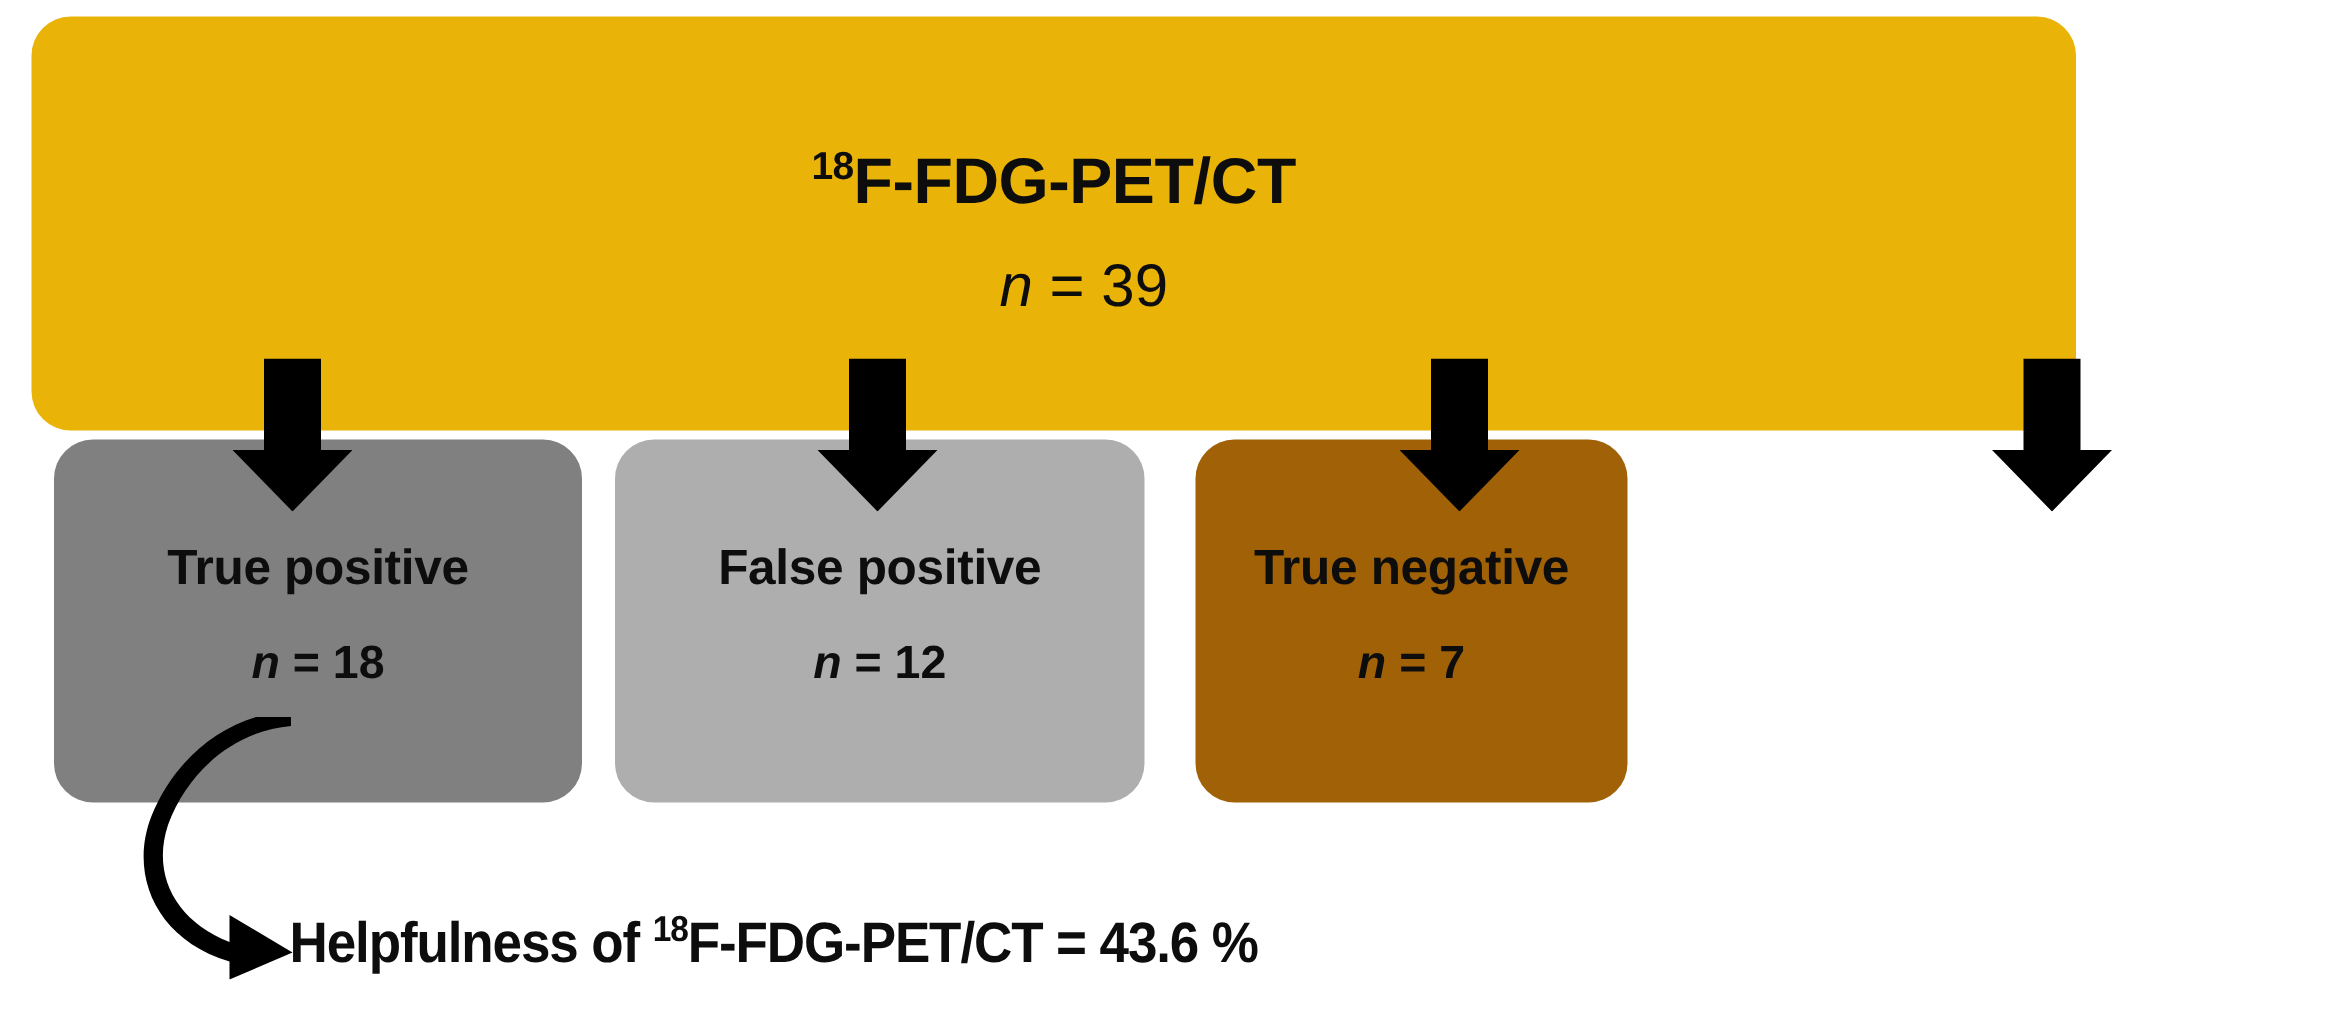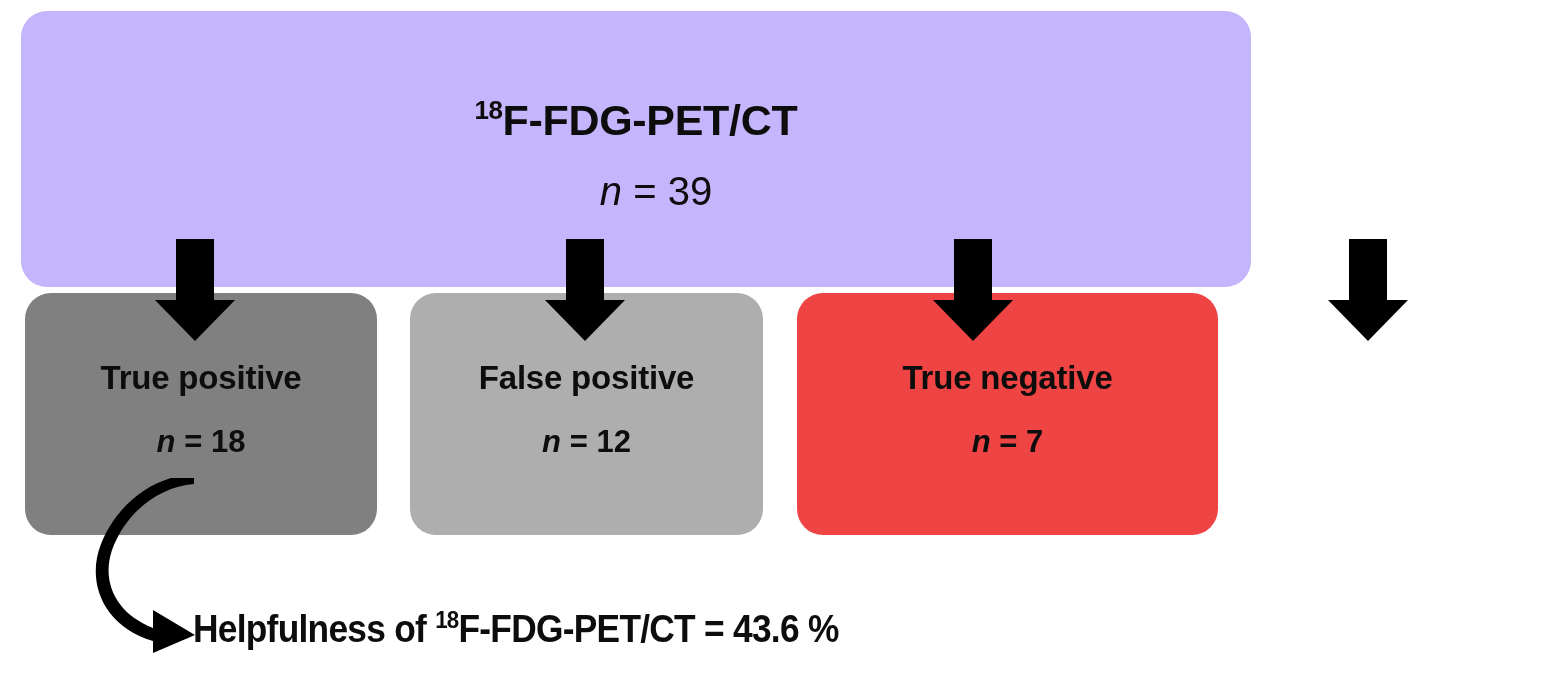--- a/index.html
+++ b/index.html
@@ -17,23 +17,23 @@
     height: 677px;
     background: #ffffff;
     overflow: hidden;
   }
 
   
   .top-panel {
     position: absolute;
     left: 21px;
     top: 11px;
-    width: 1230px;
+    width: 1363px;
     height: 276px;
-    background: #c4b5fd;
+    background: #eab308;
     border-radius: 26px;
     box-sizing: border-box;
   }
   .top-title {
     position: absolute;
     left: 0;
     top: 86px;
     width: 100%;
     text-align: center;
     font-size: 43px;
@@ -87,23 +87,23 @@
     top: 133px;
     width: 100%;
     text-align: center;
     font-size: 31px;
     font-weight: bold;
     color: #0d0d0d;
     line-height: 1;
   }
   .box-n .ital { font-style: italic; }
 
-  .box-1 { left: 25px;   width: 352px; background: #808080; }
+  .box-1 { left: 36px;   width: 352px; background: #808080; }
   .box-2 { left: 410px;  width: 353px; background: #aeaeae; padding-left: 23px; }
-  .box-3 { left: 797px;  width: 421px; background: #ef4444; }
+  .box-3 { left: 797px;  width: 288px; background: #a16207; }
   .box-4 { left: 1185px; width: 347px; background: #f1f1f1; }
 
   
   .down-arrow {
     position: absolute;
     top: 239px;
     width: 80px;
     height: 102px;
   }
   .down-arrow svg { display: block; }

